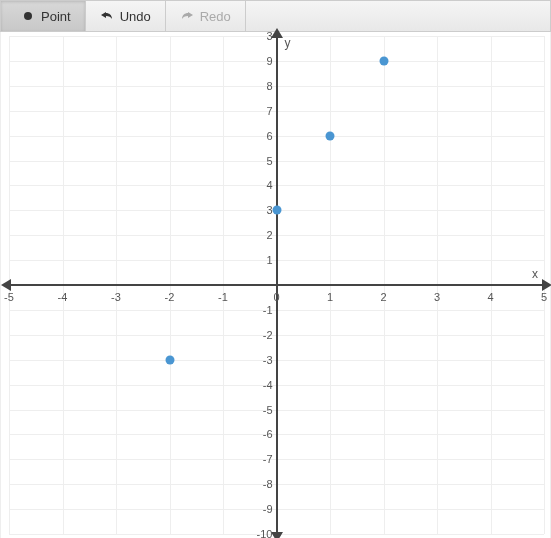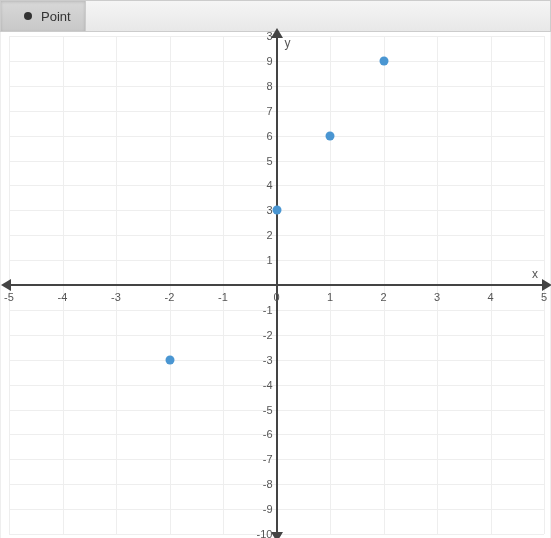--- a/index.html
+++ b/index.html
@@ -75,20 +75,36 @@
 
 <div class="toolbar">
   <div class="tool-btn active">
     <span class="icon">
       <svg viewBox="0 0 14 14">
           <circle cx="7" cy="7" r="4" fill="#333"></circle>
         </svg>
     </span>
     <span>Point</span>
   </div>
+  <div class="tool-btn">
+    <span class="icon">
+      <svg viewBox="0 0 14 14" fill="#333">
+          <path d="M6 3L1 6l5 3V7c3 0 5 1 6 3 0-4-3-6-6-6V3z"></path>
+        </svg>
+    </span>
+    <span>Undo</span>
+  </div>
+  <div class="tool-btn disabled">
+    <span class="icon">
+      <svg viewBox="0 0 14 14" fill="#aaa">
+          <path d="M8 3l5 3-5 3V7c-3 0-5 1-6 3 0-4 3-6 6-6V3z"></path>
+        </svg>
+    </span>
+    <span>Redo</span>
+  </div>
 </div>
 
 <div class="plot-wrap">
   <div class="plot" id="plot" style="width: 535px; height: 498px;">
       <div class="grid-line-v" style="left: 0px;"></div>
       <div class="grid-line-v" style="left: 53.5px;"></div>
       <div class="grid-line-v" style="left: 107px;"></div>
       <div class="grid-line-v" style="left: 160.5px;"></div>
       <div class="grid-line-v" style="left: 214px;"></div>
       <div class="grid-line-v" style="left: 267.5px;"></div>

